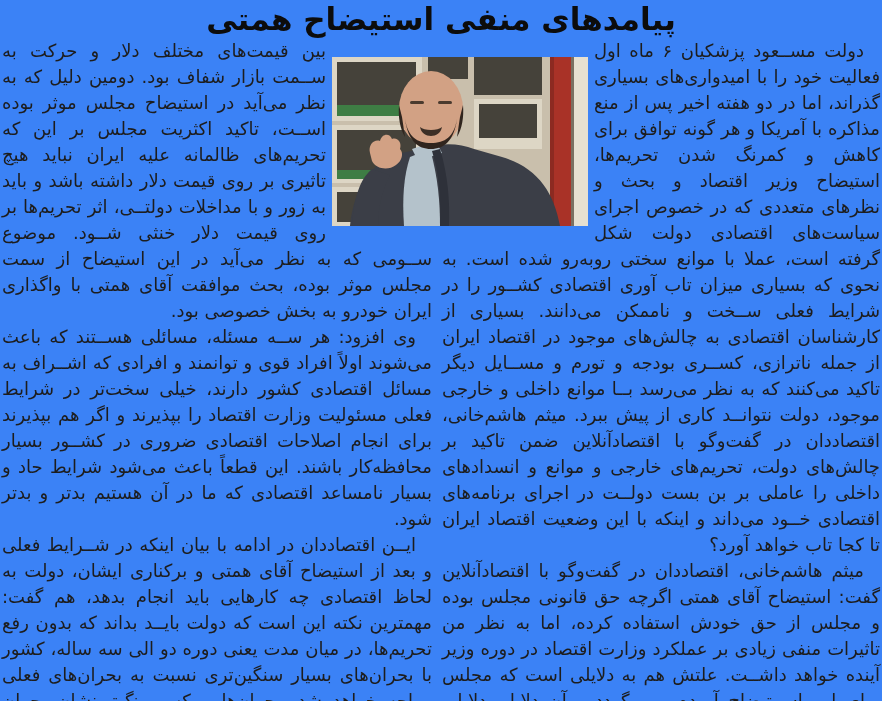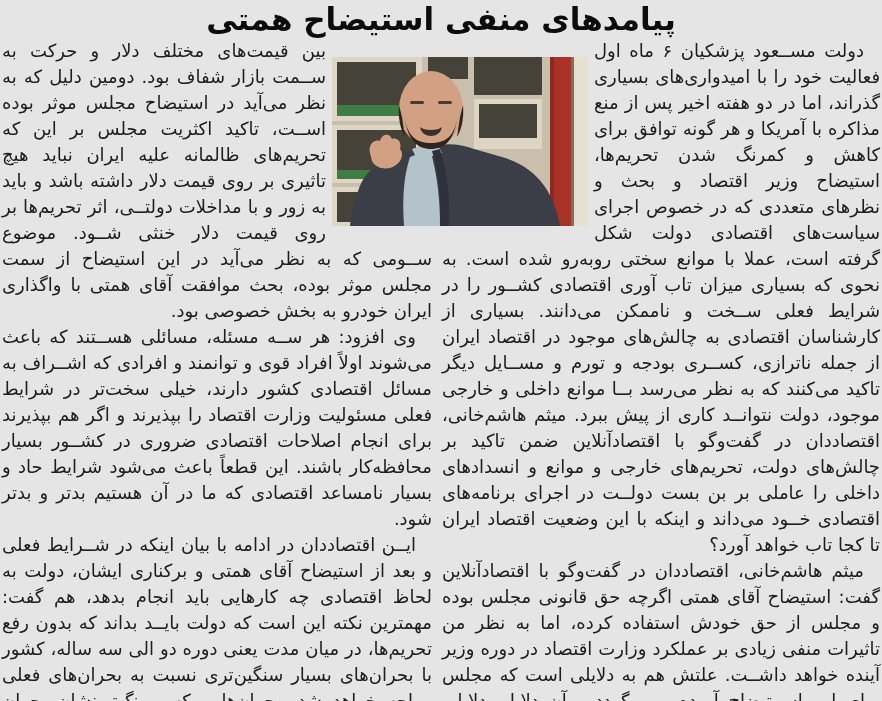--- a/index.html
+++ b/index.html
@@ -1,19 +1,19 @@
 <!DOCTYPE html>
 <html lang="fa"><head>
 <meta charset="utf-8">
 <style>
   html,body{margin:0;padding:0;background:#ffffff;}
   .page{
     position:relative;
     width:882px;height:701px;
-    background:#e5e5e5;
+    background:#3b82f6;
     overflow:hidden;
     direction:rtl;
     font-family:"DejaVu Sans", sans-serif;
   }
   .headline{
     position:absolute;top:0;left:0;right:0;
     margin:0;padding-top:1px;
     text-align:center;
     font-size:31px;
     font-weight:bold;

